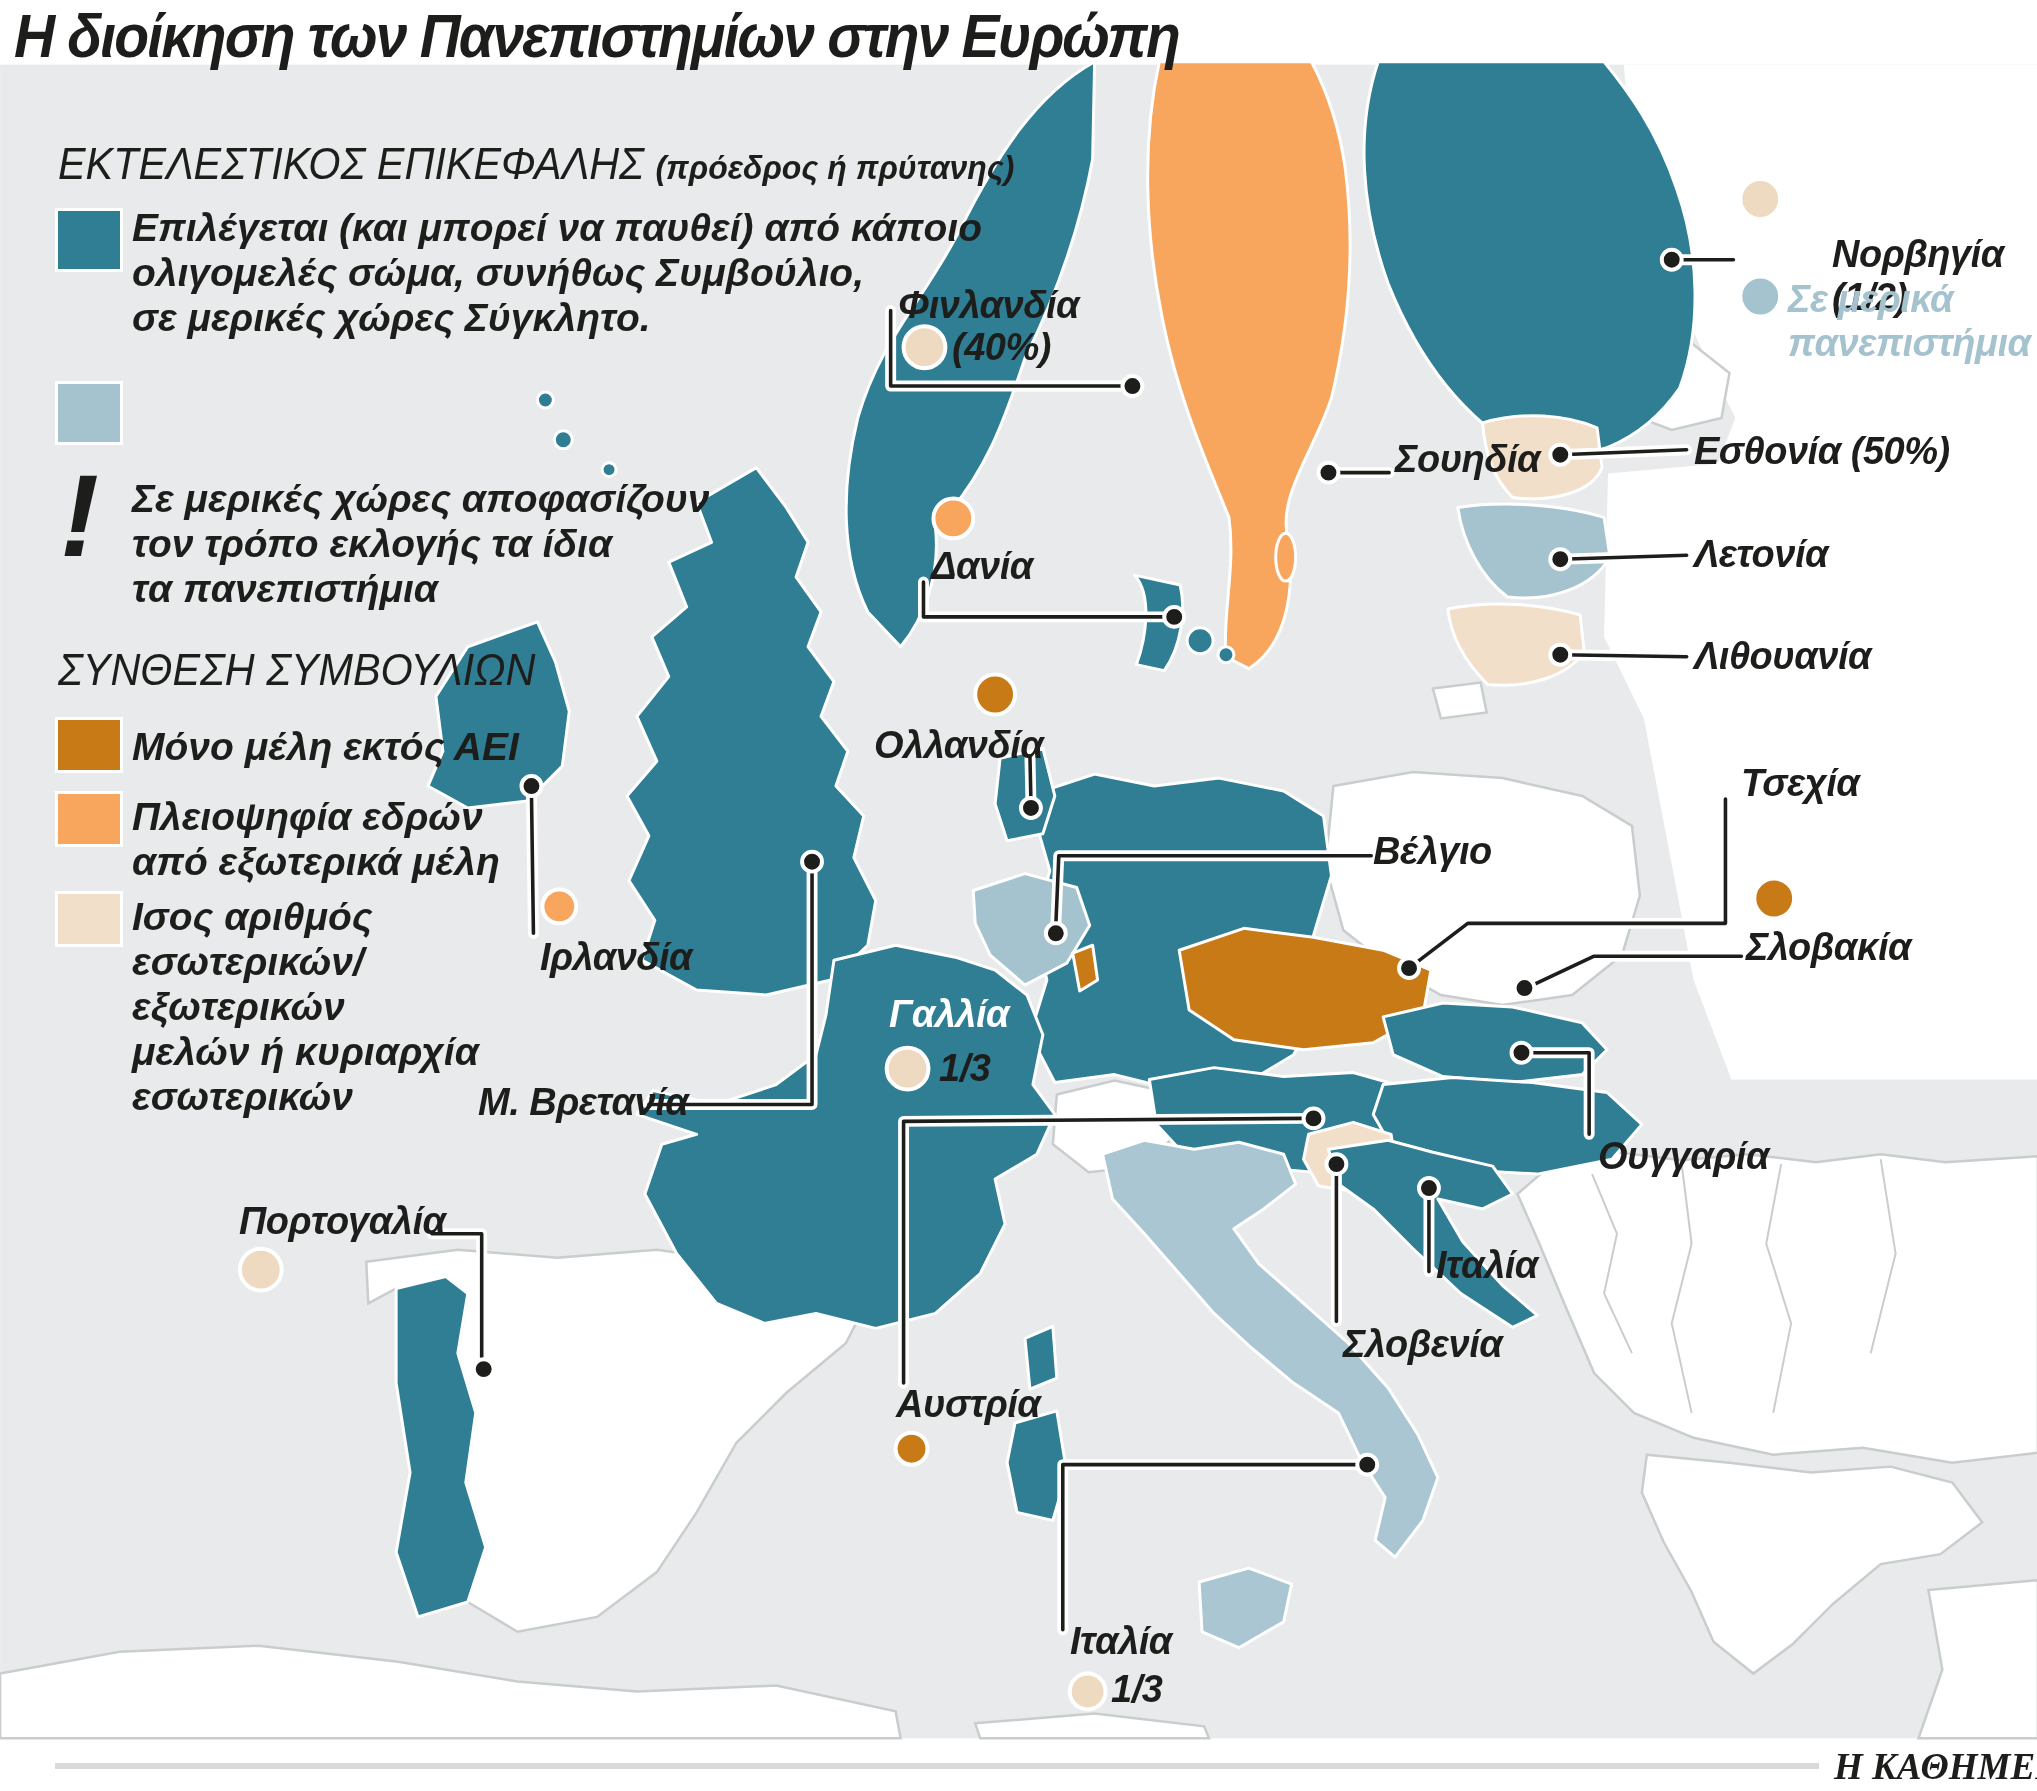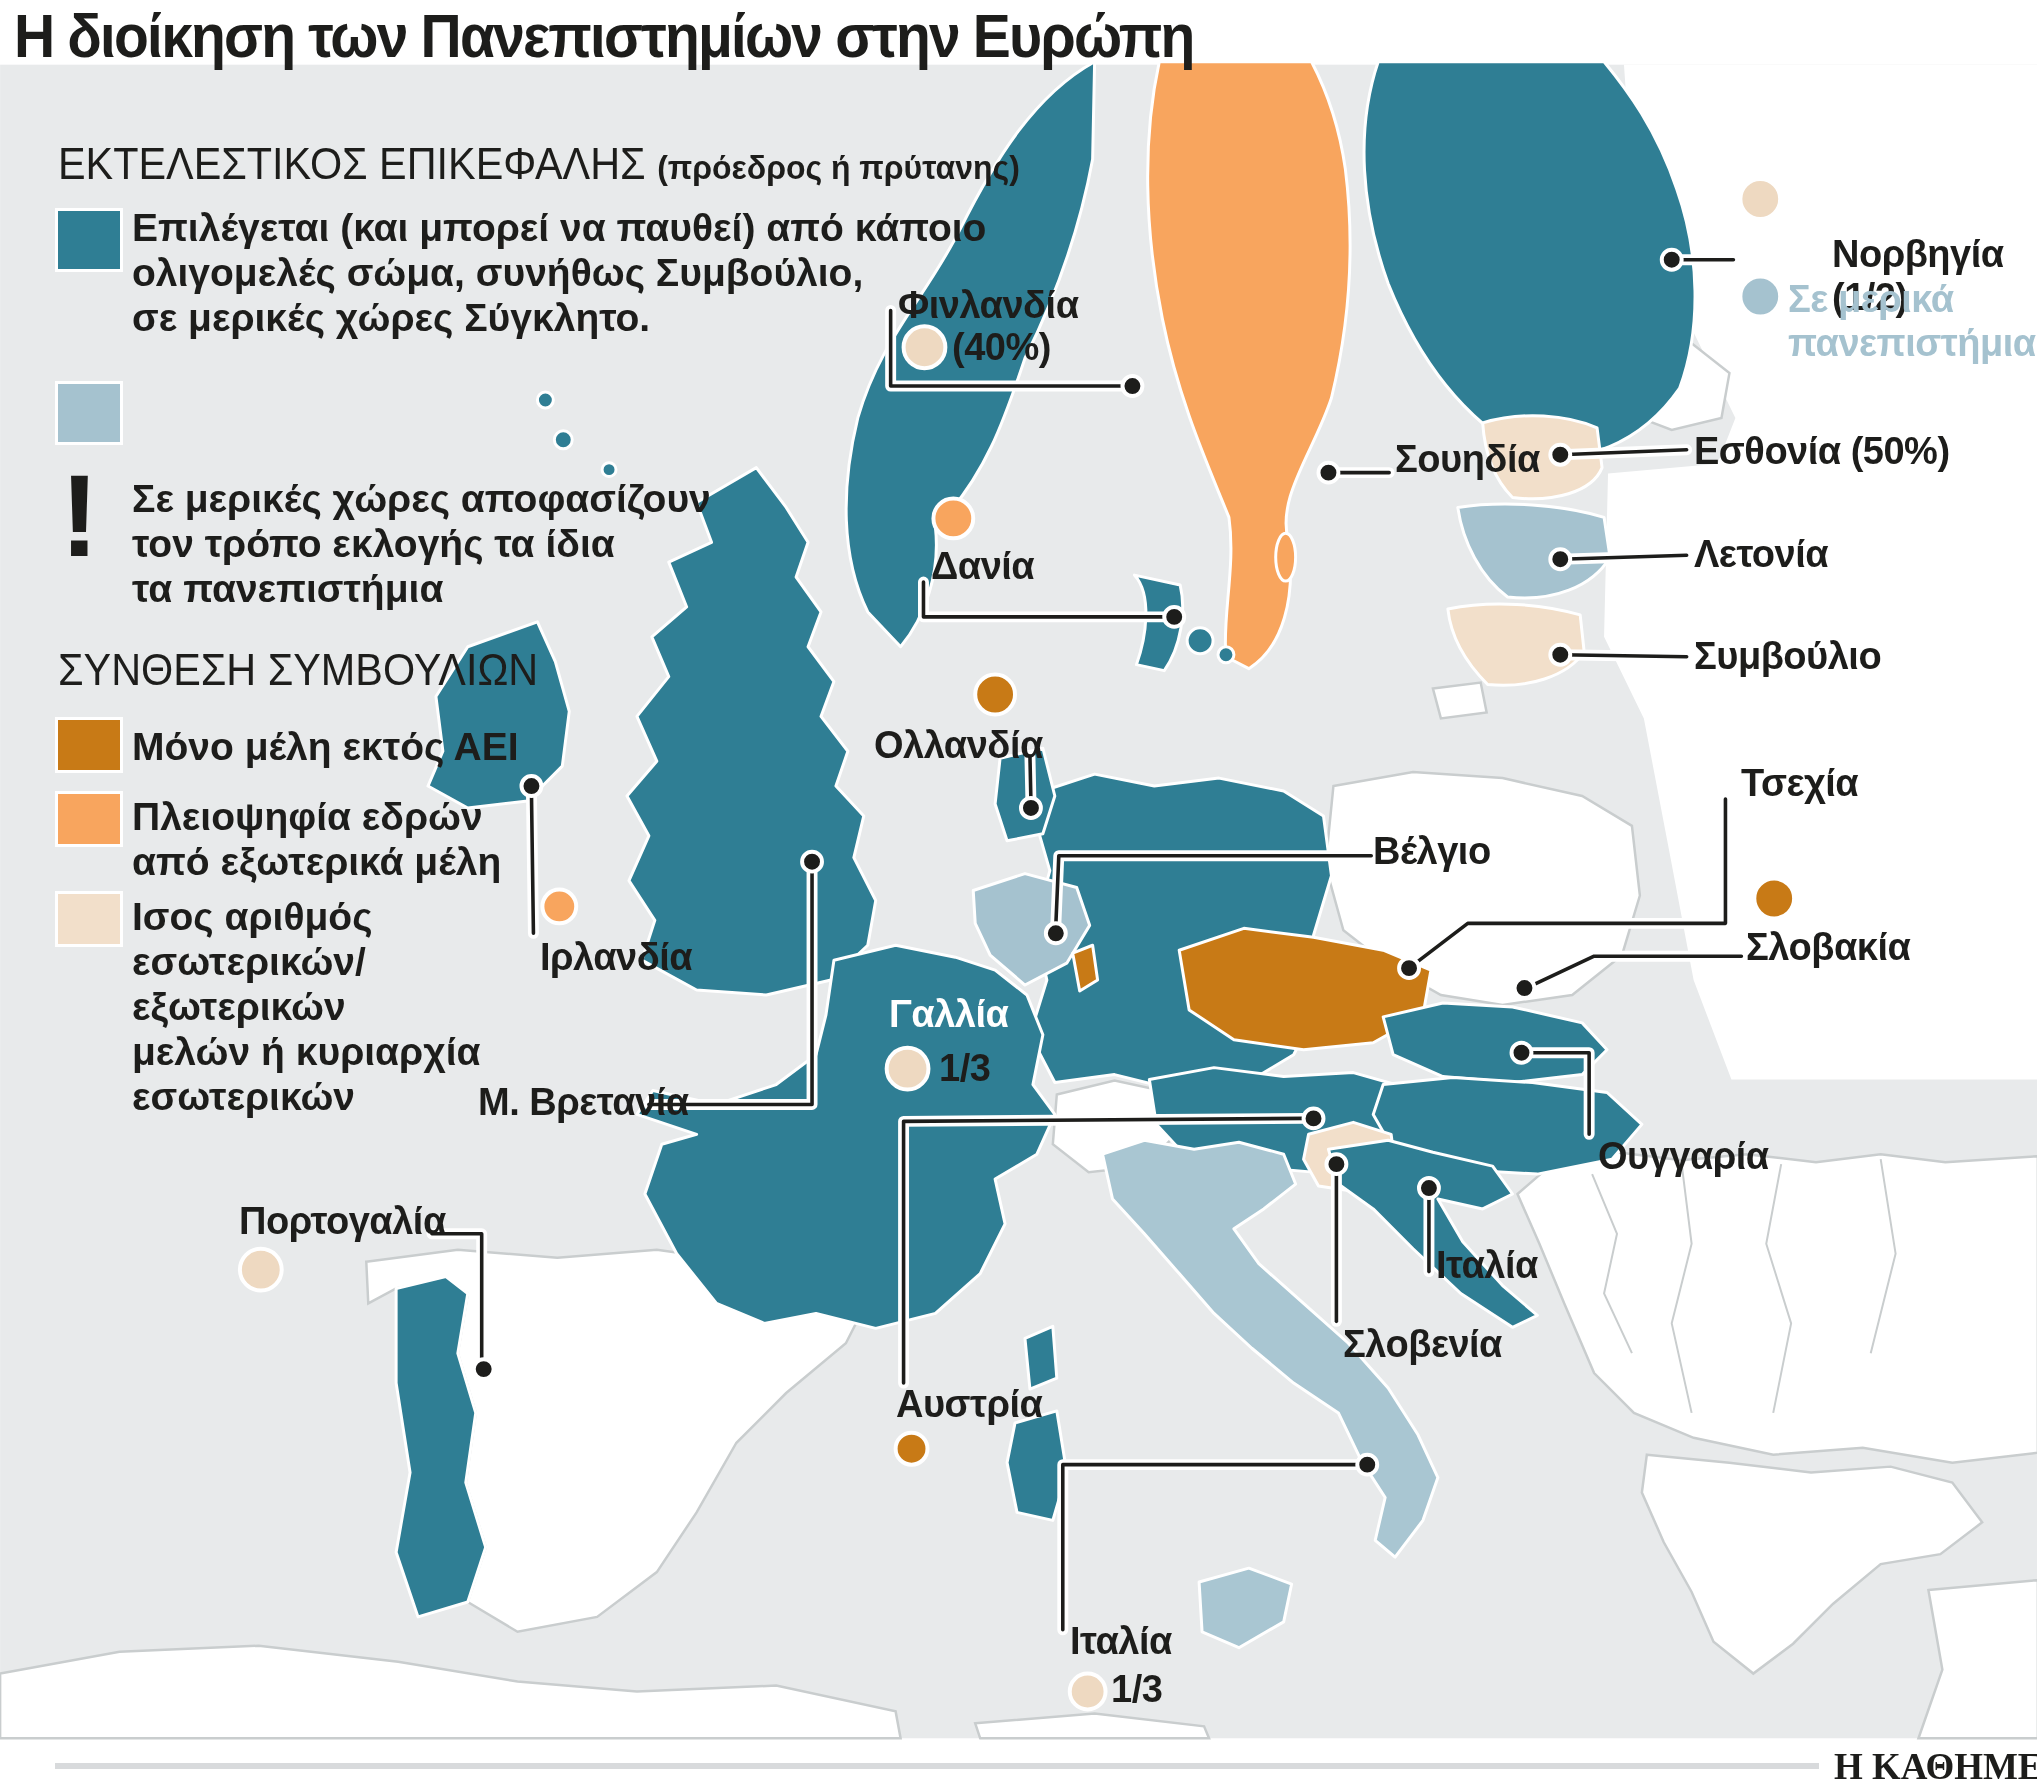--- a/index.html
+++ b/index.html
@@ -1,17 +1,17 @@
 <!DOCTYPE html>
 <html><head>
 <meta charset="utf-8">
 <style>
   html,body{margin:0;padding:0;background:#ffffff;}
   .stage{position:relative;width:2038px;height:1792px;background:#ffffff;overflow:hidden;
-         font-family:"Liberation Sans","DejaVu Sans",sans-serif;color:#1d1d1b;}
+         font-family:"Liberation Sans","DejaVu Sans",sans-serif;color:#1d1d1b;font-style:italic;}
   svg.map{position:absolute;left:0;top:0;}
   .title{position:absolute;left:14px;top:0px;font-size:62px;font-weight:700;letter-spacing:-2px;
          transform:scaleX(.92);transform-origin:left top;white-space:nowrap;}
   .leghead{position:absolute;font-size:44px;font-weight:400;letter-spacing:0px;white-space:nowrap;
          transform:scaleX(.94);transform-origin:left top;}
   .leghead b{font-size:34px;font-weight:700;letter-spacing:0;}
   .swatch{position:absolute;width:62px;height:58px;box-shadow:0 0 0 3px #fff;}
   .legtext{position:absolute;font-size:39px;line-height:45px;font-weight:700;white-space:pre-line;}
   .bang{position:absolute;font-size:117px;font-weight:700;line-height:100px;}
   .mlabel{position:absolute;font-size:38px;font-weight:700;white-space:pre-line;letter-spacing:-0.5px;}
@@ -232,21 +232,21 @@
 εσωτερικών</div>
 
   <div class="mlabel" style="left:898px;top:284px;">Φινλανδία</div>
   <div class="mlabel" style="left:952px;top:326px;">(40%)</div>
   <div class="mlabel" style="left:1395px;top:438px;">Σουηδία</div>
   <div class="mlabel" style="left:1832px;top:233px;">Νορβηγία (1/2)</div>
   <div class="mlabel blue" style="left:1788px;top:277px;">Σε μερικά
 πανεπιστήμια</div>
   <div class="mlabel" style="left:1694px;top:430px;">Εσθονία (50%)</div>
   <div class="mlabel" style="left:1694px;top:533px;">Λετονία</div>
-  <div class="mlabel" style="left:1694px;top:635px;">Συμβούλιο</div>
+  <div class="mlabel" style="left:1694px;top:635px;">Λιθουανία</div>
   <div class="mlabel" style="left:931px;top:545px;">Δανία</div>
   <div class="mlabel" style="left:874px;top:724px;">Ολλανδία</div>
   <div class="mlabel" style="left:1373px;top:830px;">Βέλγιο</div>
   <div class="mlabel" style="left:540px;top:936px;">Ιρλανδία</div>
   <div class="mlabel" style="left:478px;top:1081px;">Μ. Βρετανία</div>
   <div class="mlabel white" style="left:889px;top:993px;">Γαλλία</div>
   <div class="mlabel" style="left:939px;top:1047px;">1/3</div>
   <div class="mlabel" style="left:1741px;top:762px;">Τσεχία</div>
   <div class="mlabel" style="left:1746px;top:926px;">Σλοβακία</div>
   <div class="mlabel" style="left:1598px;top:1135px;">Ουγγαρία</div>

